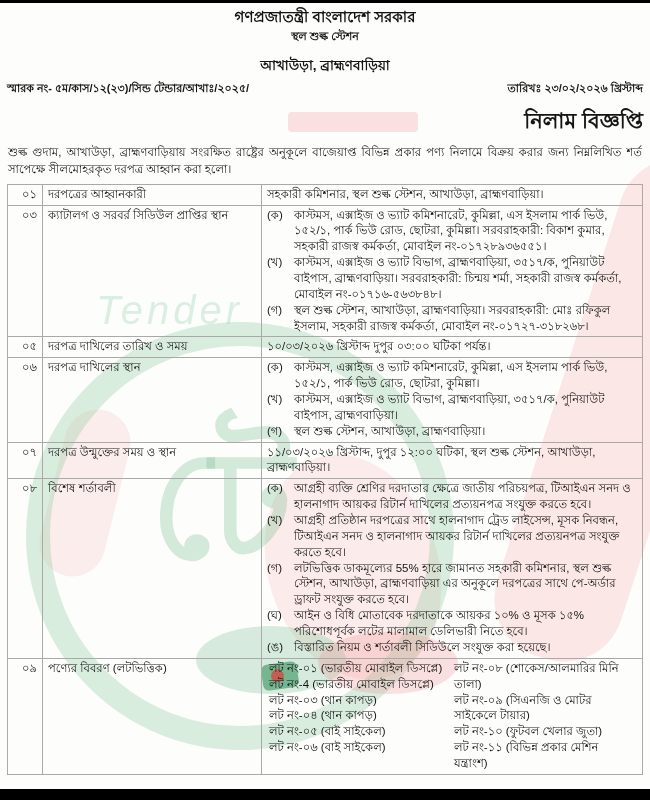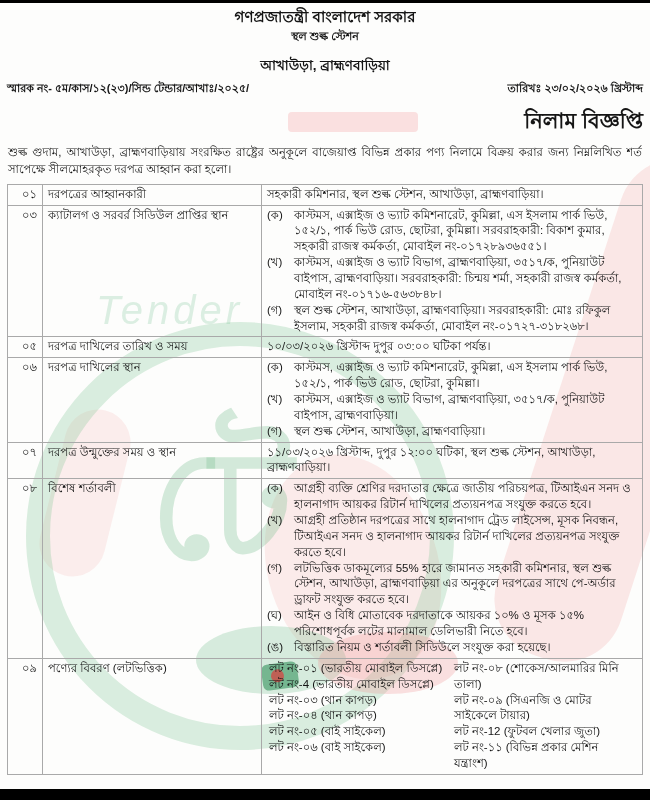--- a/index.html
+++ b/index.html
@@ -181,21 +181,21 @@
               <div>লট নং-4 (ভারতীয় মোবাইল ডিসপ্লে)</div>
               <div>লট নং-০৩ (থান কাপড়)</div>
               <div>লট নং-০৪ (থান কাপড়)</div>
               <div>লট নং-০৫ (বাই সাইকেল)</div>
               <div>লট নং-০৬ (বাই সাইকেল)</div>
 
             </div>
             <div class="lotcol">
               <div>লট নং-০৮ (শোকেস/আলমারির মিনি তালা)</div>
               <div>লট নং-০৯ (সিএনজি ও মোটর সাইকেলে টায়ার)</div>
-              <div>লট নং-12 (ফুটবল খেলার জুতা)</div>
+              <div>লট নং-১০ (ফুটবল খেলার জুতা)</div>
               <div>লট নং-১১ (বিভিন্ন প্রকার মেশিন যন্ত্রাংশ)</div>
 
             </div>
           </div>
         </td>
       </tr>
     </tbody>
       </table>
 
   </div>

